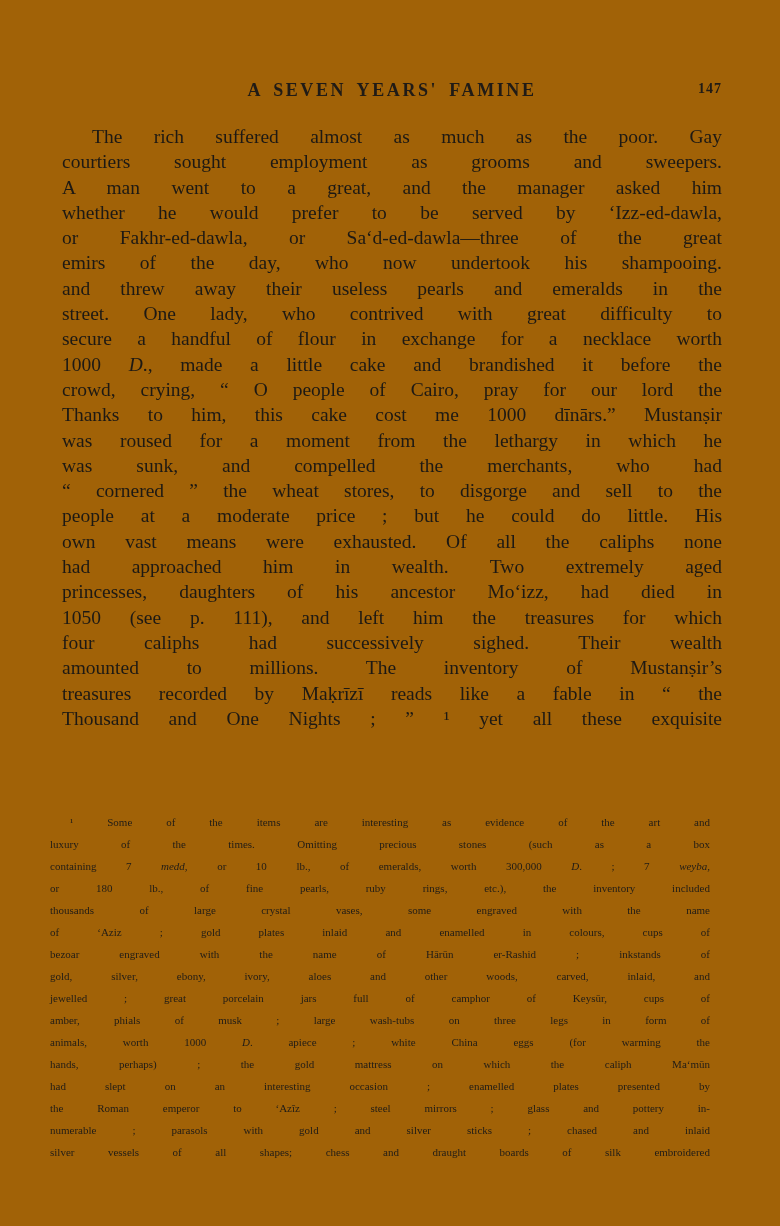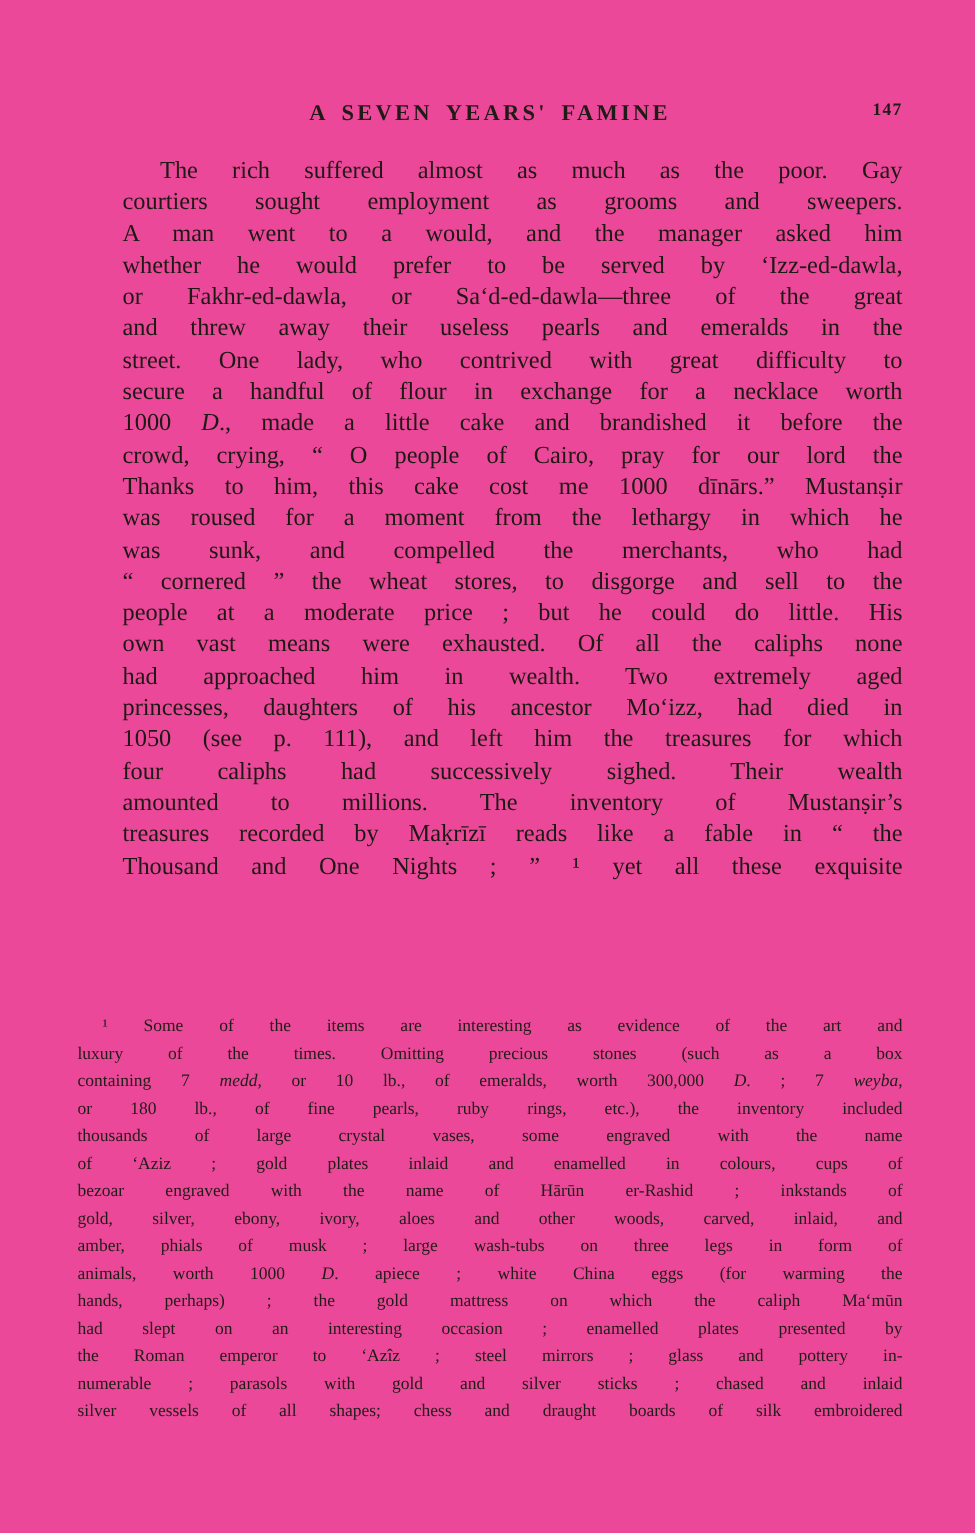--- a/index.html
+++ b/index.html
@@ -4,21 +4,21 @@
 <style>
   html, body { margin: 0; padding: 0; }
   body {
     width: 780px; height: 1226px;
     background: #ffffff;
     font-family: "Liberation Serif", "DejaVu Serif", serif;
   }
   .page {
     position: relative;
     width: 780px; height: 1226px;
-    background: #ec4899;
+    background: #a16207;
     color: #1e1a16;
     overflow: hidden;
   }
   .header {
     position: absolute;
     top: 80px; left: 62px; width: 660px; height: 22px;
   }
   .running-title {
     position: absolute; left: 0; right: 0;
     text-align: center;
@@ -42,27 +42,26 @@
     line-height: 25.3px;
     color: #1d1914;
   }
   .body-text .line {
     text-align: justify;
     text-align-last: justify;
     -moz-text-align-last: justify;
     text-justify: inter-word;
     height: 25.3px;
     overflow: visible;
-    margin-left: 36px;
   }
   .body-text .line.first { text-indent: 30px; }
   .footnote {
     position: absolute;
-    top: 811px; left: 62px; width: 660px;
-    font-size: 14px;
+    top: 811px; left: 50px; width: 660px;
+    font-size: 11px;
     line-height: 22px;
     color: #201c17;
   }
   .footnote .fline {
     text-align: justify;
     text-align-last: justify;
     -moz-text-align-last: justify;
     text-justify: inter-word;
     height: 22px;
     overflow: visible;
@@ -76,23 +75,24 @@
 <div class="page">
 
   <div class="header">
     <div class="running-title">A SEVEN YEARS' FAMINE</div>
     <div class="page-number">147</div>
   </div>
 
   <div class="body-text">
       <div class="line first">The rich suffered almost as much as the poor. Gay</div>
       <div class="line">courtiers sought employment as grooms and sweepers.</div>
-      <div class="line">A man went to a would, and the manager asked him</div>
+      <div class="line">A man went to a great, and the manager asked him</div>
       <div class="line">whether he would prefer to be served by ‘Izz-ed-dawla,</div>
       <div class="line">or Fakhr-ed-dawla, or Sa‘d-ed-dawla—three of the great</div>
+      <div class="line">emirs of the day, who now undertook his shampooing.</div>
       <div class="line">and threw away their useless pearls and emeralds in the</div>
       <div class="line">street. One lady, who contrived with great difficulty to</div>
       <div class="line">secure a handful of flour in exchange for a necklace worth</div>
       <div class="line">1000 <i>D</i>., made a little cake and brandished it before the</div>
       <div class="line">crowd, crying, “ O people of Cairo, pray for our lord the</div>
       <div class="line">Thanks to him, this cake cost me 1000 dīnārs.” Mustanṣir</div>
       <div class="line">was roused for a moment from the lethargy in which he</div>
       <div class="line">was sunk, and compelled the merchants, who had</div>
       <div class="line">“ cornered ” the wheat stores, to disgorge and sell to the</div>
       <div class="line">people at a moderate price ; but he could do little. His</div>
@@ -108,20 +108,21 @@
 
   <div class="footnote">
       <div class="fline first">¹ Some of the items are interesting as evidence of the art and</div>
       <div class="fline">luxury of the times. Omitting precious stones (such as a box</div>
       <div class="fline">containing 7 <i>medd</i>, or 10 lb., of emeralds, worth 300,000 <i>D</i>. ; 7 <i>weyba</i>,</div>
       <div class="fline">or 180 lb., of fine pearls, ruby rings, etc.), the inventory included</div>
       <div class="fline">thousands of large crystal vases, some engraved with the name</div>
       <div class="fline">of ‘Aziz ; gold plates inlaid and enamelled in colours, cups of</div>
       <div class="fline">bezoar engraved with the name of Hārūn er-Rashid ; inkstands of</div>
       <div class="fline">gold, silver, ebony, ivory, aloes and other woods, carved, inlaid, and</div>
+      <div class="fline">jewelled ; great porcelain jars full of camphor of Keysūr, cups of</div>
       <div class="fline">amber, phials of musk ; large wash-tubs on three legs in form of</div>
       <div class="fline">animals, worth 1000 <i>D</i>. apiece ; white China eggs (for warming the</div>
       <div class="fline">hands, perhaps) ; the gold mattress on which the caliph Ma‘mūn</div>
       <div class="fline">had slept on an interesting occasion ; enamelled plates presented by</div>
       <div class="fline">the Roman emperor to ‘Azîz ; steel mirrors ; glass and pottery in-</div>
       <div class="fline">numerable ; parasols with gold and silver sticks ; chased and inlaid</div>
       <div class="fline">silver vessels of all shapes; chess and draught boards of silk embroidered</div>
     </div>
 
 </div>

